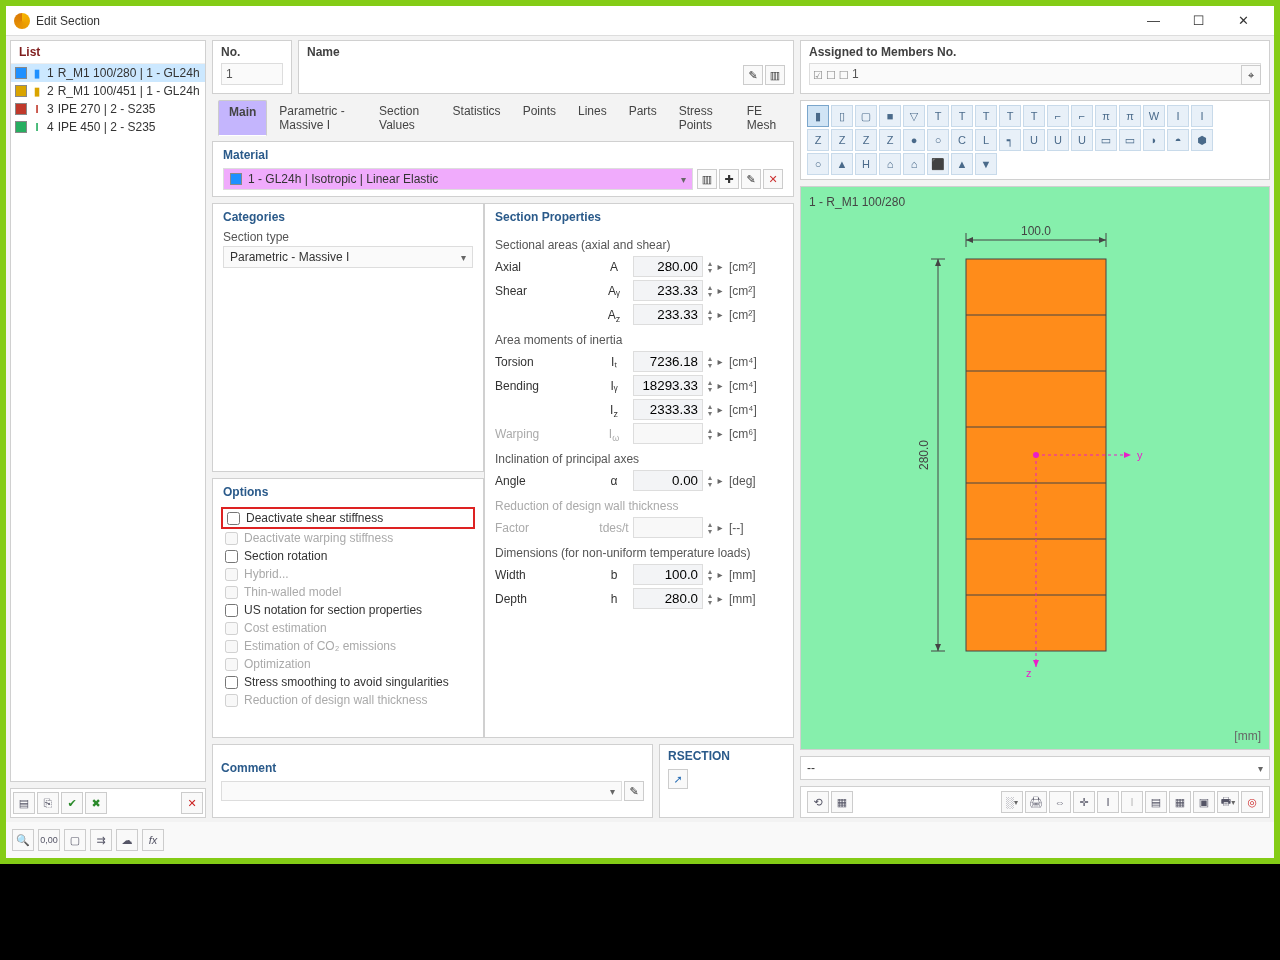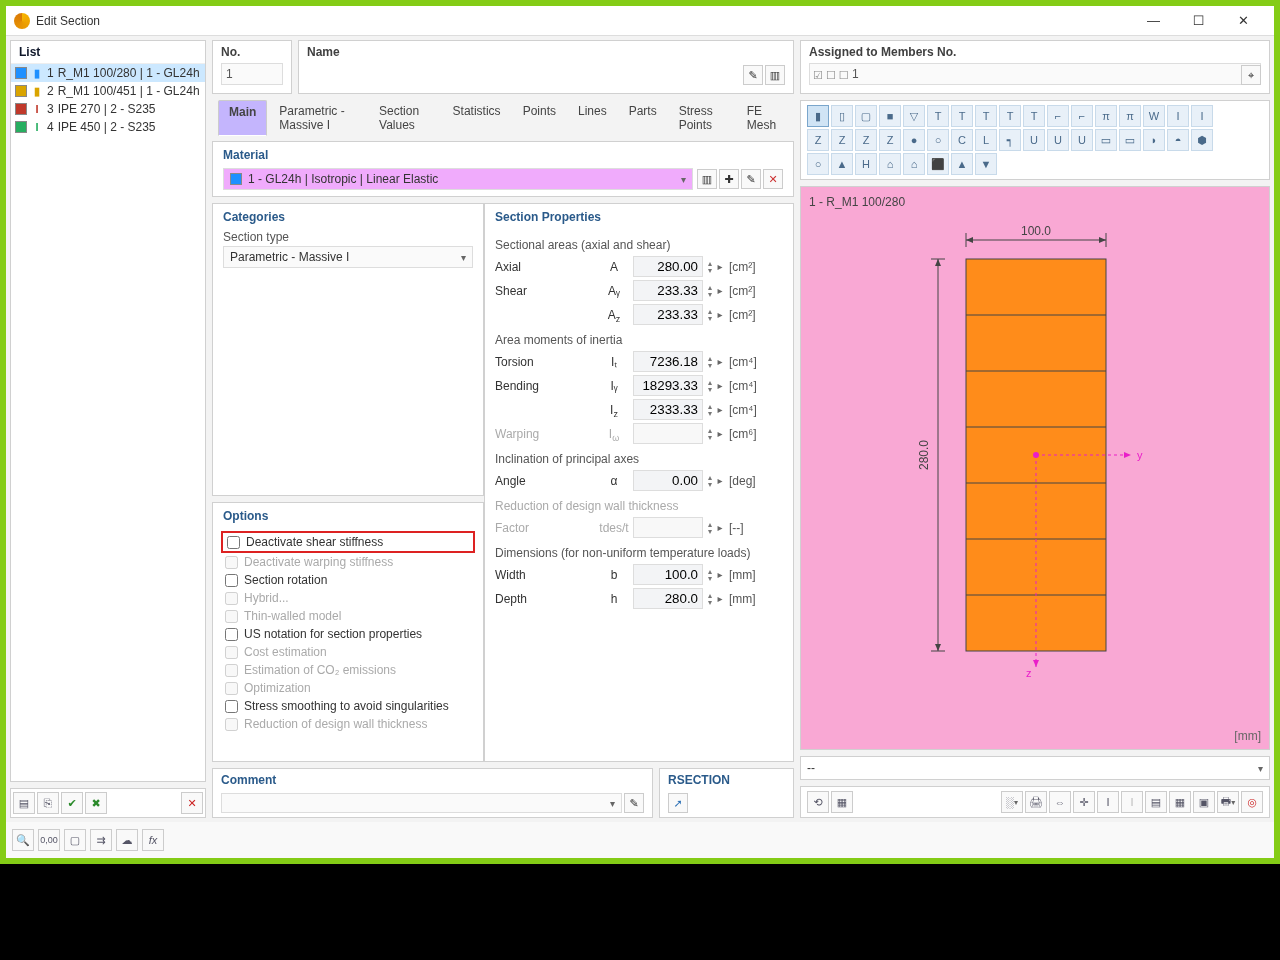--- a/index.html
+++ b/index.html
@@ -6,21 +6,21 @@
   body { margin: 0; font-family: 'Segoe UI', Tahoma, sans-serif; font-size: 12px; color: #333; background: #fff; }
   .window { width: 1280px; height: 864px; border: 6px solid #84cc16; display: flex; flex-direction: column; }
   .titlebar { height: 30px; display: flex; align-items: center; padding: 0 8px; border-bottom: 1px solid #ddd; background: #fff;}
   .titlebar .app-icon { width: 16px; height: 16px; margin-right: 6px; background: conic-gradient(#f7b500, #d97706); border-radius: 50%; }
   .titlebar .ttl { flex: 1; font-size: 12px; }
   .titlebar .win-btn { width: 45px; height: 28px; display: flex; align-items: center; justify-content: center; font-size: 13px; }
   .content { flex: 1; display: flex; gap: 6px; padding: 4px; background: #f3f3f3; min-height:0;}
   .left-col { width: 196px; display: flex; flex-direction: column; }
   .panel { background: #fff; border: 1px solid #d0d0d0; display: flex; flex-direction: column; }
   .panel-header { padding: 4px 8px; font-size: 12px; color: #4a6; font-weight: 600; border-bottom: 1px solid #eee;}
-  .panel-header-blue { color: #0f172a; }
+  .panel-header-blue { color: #7f1d1d; }
   .list-body { flex:1; overflow:auto; background:#fff;}
   .list-item { display:flex; align-items:center; gap:4px; padding:2px 4px; cursor: default;}
   .list-item.sel { background: #cce8ff; }
   .sw { width:12px; height:12px; border:1px solid #888; }
   .ishape { width:12px; height:12px; display:flex; align-items:center; justify-content:center; font-weight:bold; font-size:11px;}
   .mid-col { flex:1; display:flex; flex-direction:column; gap:6px; min-width:0;}
   .top-fields { display:flex; gap:6px; }
   .field-box { background:#fff; border:1px solid #d0d0d0; padding:4px 8px 8px;}
   .field-box .lbl { color:#404040; font-weight:600; margin-bottom:4px;}
   .txt-input { width: 100%; padding:2px 4px; background:#fafafa; border:1px solid #ddd; height:22px; font-size:12px; color:#555;}
@@ -61,26 +61,26 @@
   .prop-row .pval { width:70px; padding:2px 4px; background:#f3f4f6; border:1px solid #ddd; text-align:right; margin-right:2px;}
   .prop-row .pval.dim { background:#f8f8f8; color:#aaa;}
   .prop-row .spin { width:10px; font-size:8px; color:#777; text-align:center; line-height:7px;}
   .prop-row .arrow { width:10px; font-size:10px; color:#666; text-align:center;}
   .prop-row .punit { margin-left:4px; color:#555;}
   .preview-col { width:470px; display:flex; flex-direction:column; gap:6px;}
   .shape-picker { background:#fff; border:1px solid #d0d0d0; padding:4px 6px;}
   .shape-row { display:flex; gap:2px;}
   .shape-ico { width:22px; height:22px; border:1px solid #c8daea; background:#e8f0f8; display:flex; align-items:center; justify-content:center; color:#4a6a8a; font-size:11px;}
   .shape-ico.sel { background:#d0e4f5; border-color:#7aa6cc;}
-  .prev-box { flex:1; background:#f9a8d4; border:1px solid #d0d0d0; position:relative; overflow:hidden;}
+  .prev-box { flex:1; background:#86efac; border:1px solid #d0d0d0; position:relative; overflow:hidden;}
   .prev-title { position:absolute; left:8px; top:8px; color:#444;}
   .prev-unit { position:absolute; right:8px; bottom:6px; color:#666;}
   .cs-svg { position:absolute; left:0; top:0;}
   .bot-row { display:flex; gap:6px;}
-  .comment-box { flex:1; background:#fff; border:1px solid #d0d0d0; padding:4px 8px;}
+  .comment-box { flex:1; background:#fff; border:1px solid #d0d0d0; padding:16px 8px;}
   .rsection-box { width:135px; background:#fff; border:1px solid #d0d0d0; padding:4px 8px;}
   .toolbar-strip { background:#fff; border:1px solid #d0d0d0; padding:4px 6px; display:flex; gap:2px; align-items:center;}
   .toolbar-strip .sp { flex:1;}
   .tbtn { width:22px; height:22px; border:1px solid #ccc; background:#f9f9f9; display:flex; align-items:center; justify-content:center; font-size:11px; color:#556;}
   .b-red { color:#c22;}
   .b-drop::after { content:" ▾"; font-size:8px; color:#666;}
   .left-toolbar { display:flex; gap:2px; padding:3px 2px; background:#fff; border:1px solid #d0d0d0; margin-top:6px; align-items:center;}
   .left-toolbar .sp { flex:1;}
   .btm-toolbar { display:flex; gap:4px; padding:4px 6px; background:#f9f9f9; height:36px; align-items:center;}
   .footer { display:flex; justify-content:flex-end; gap:8px; padding:10px 16px; background:#fff; border-top:1px solid #ddd;}

